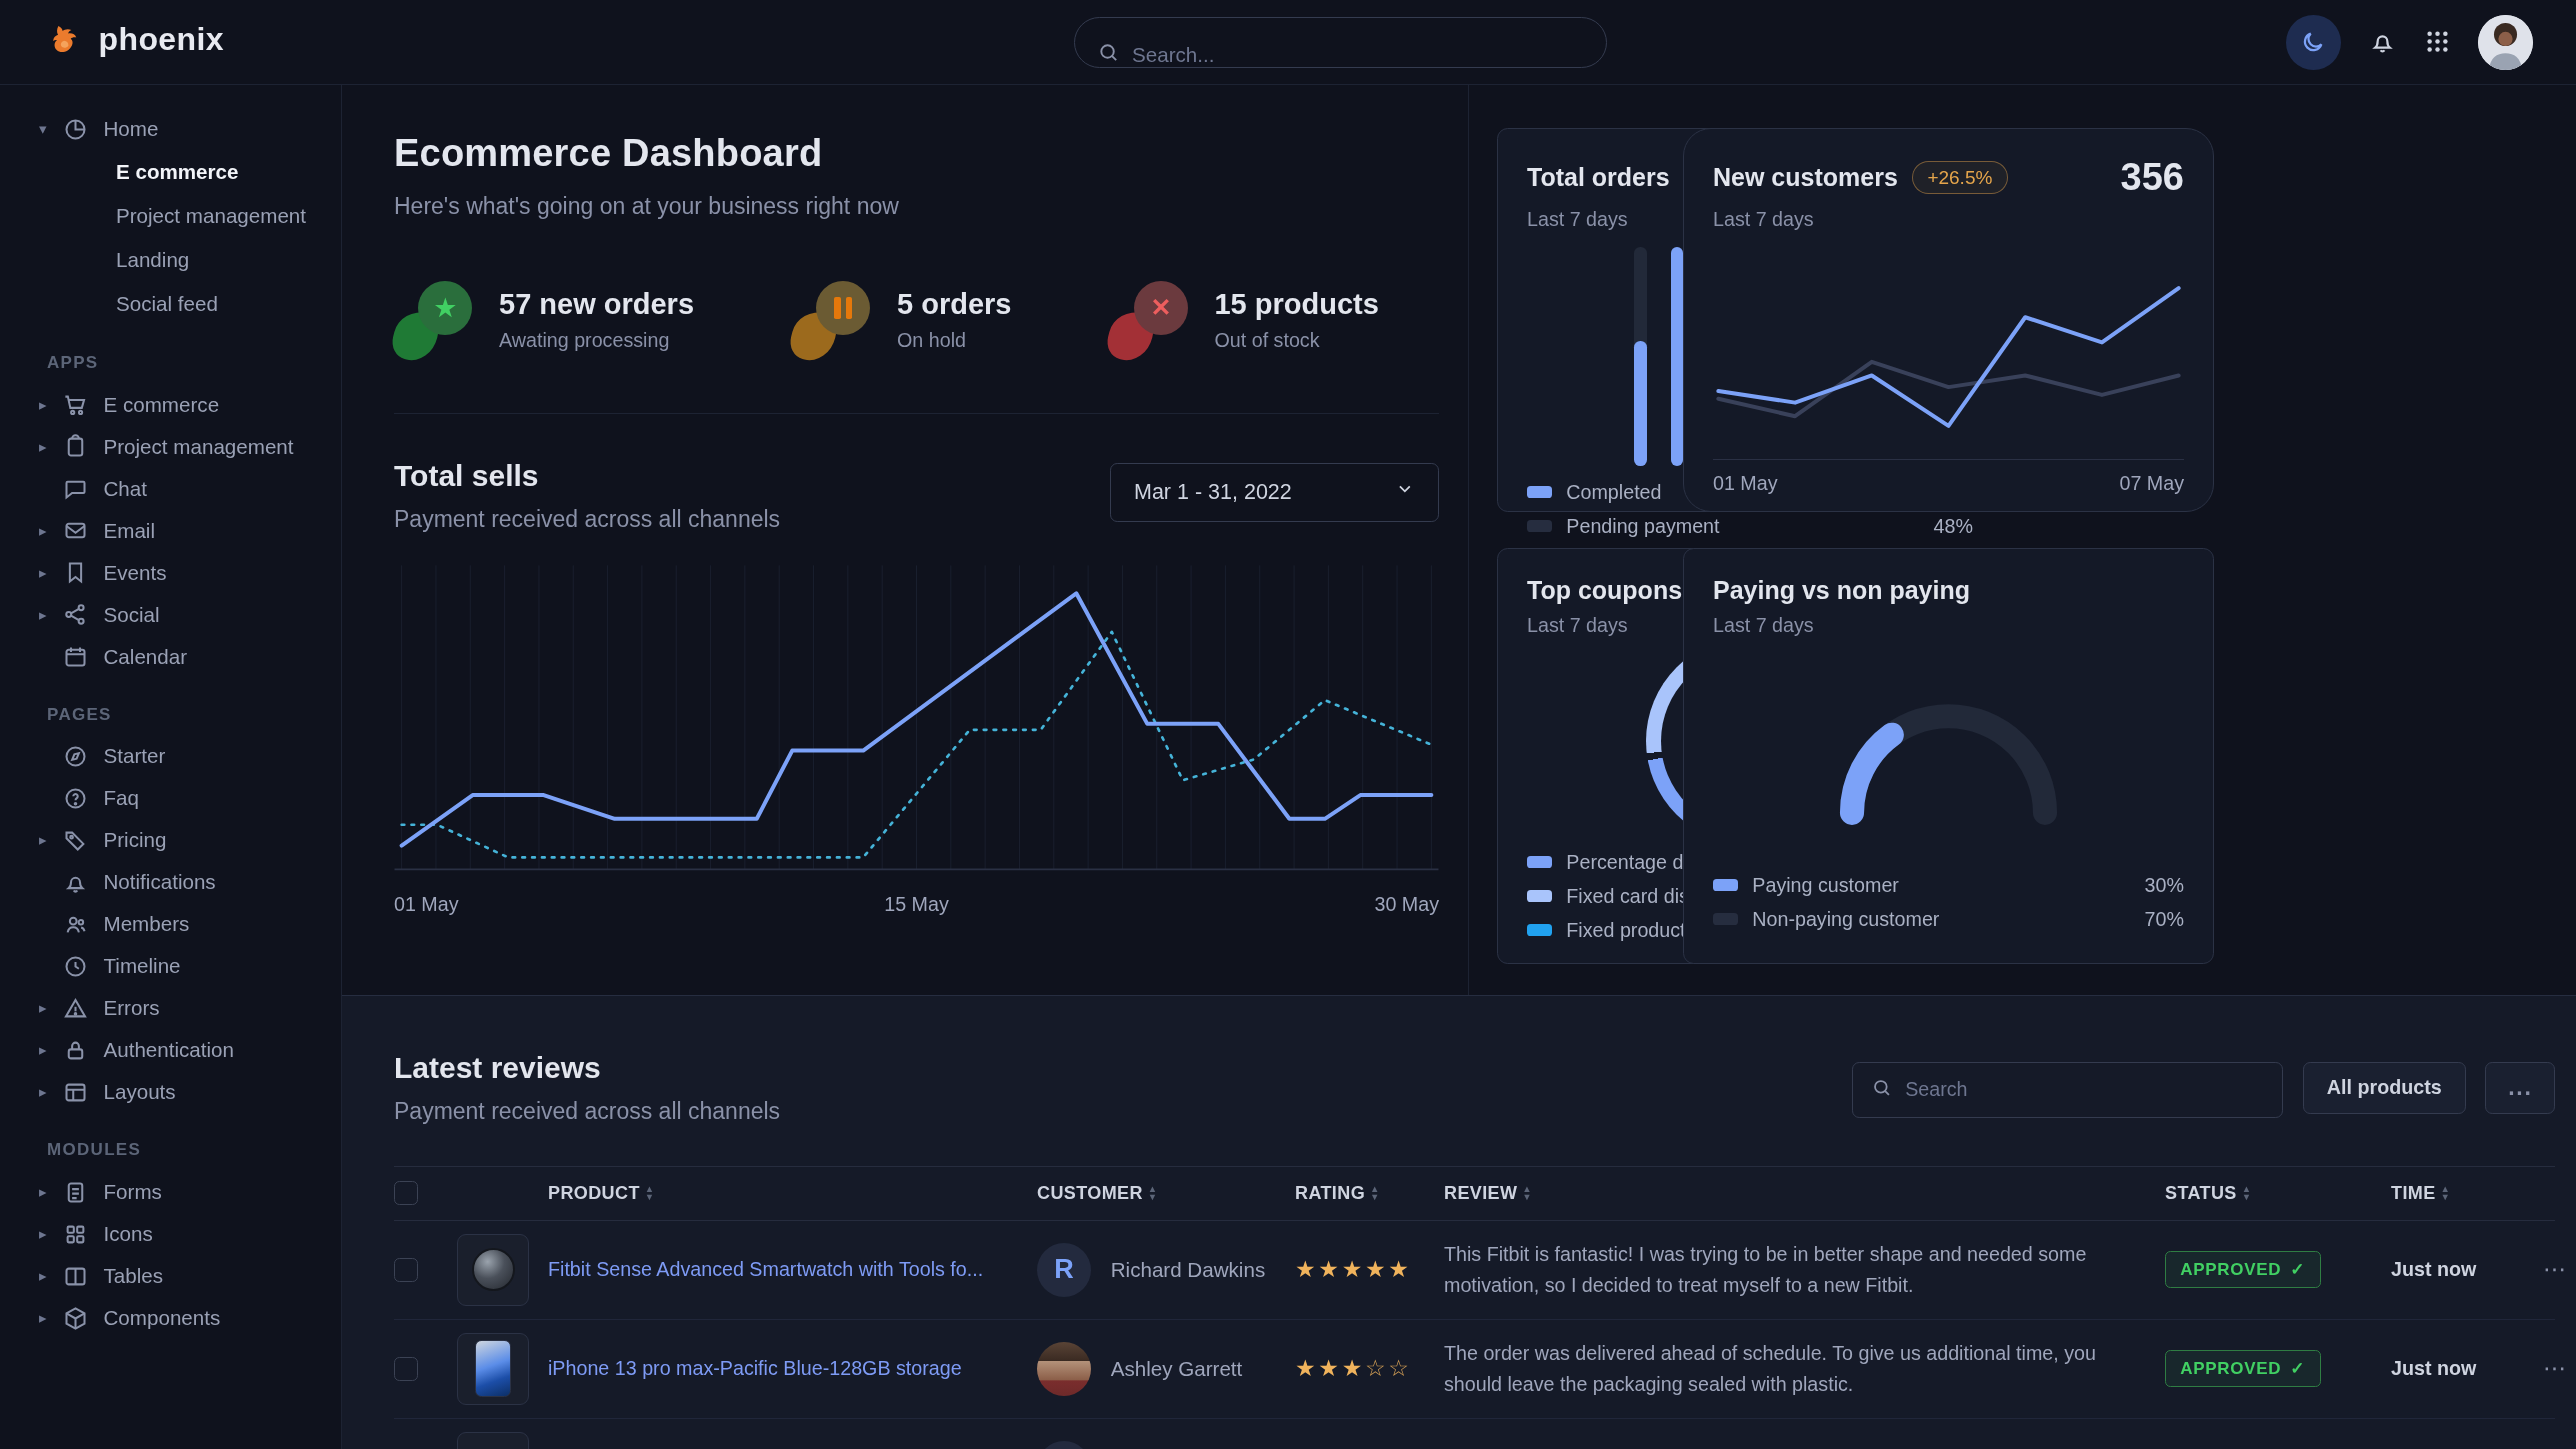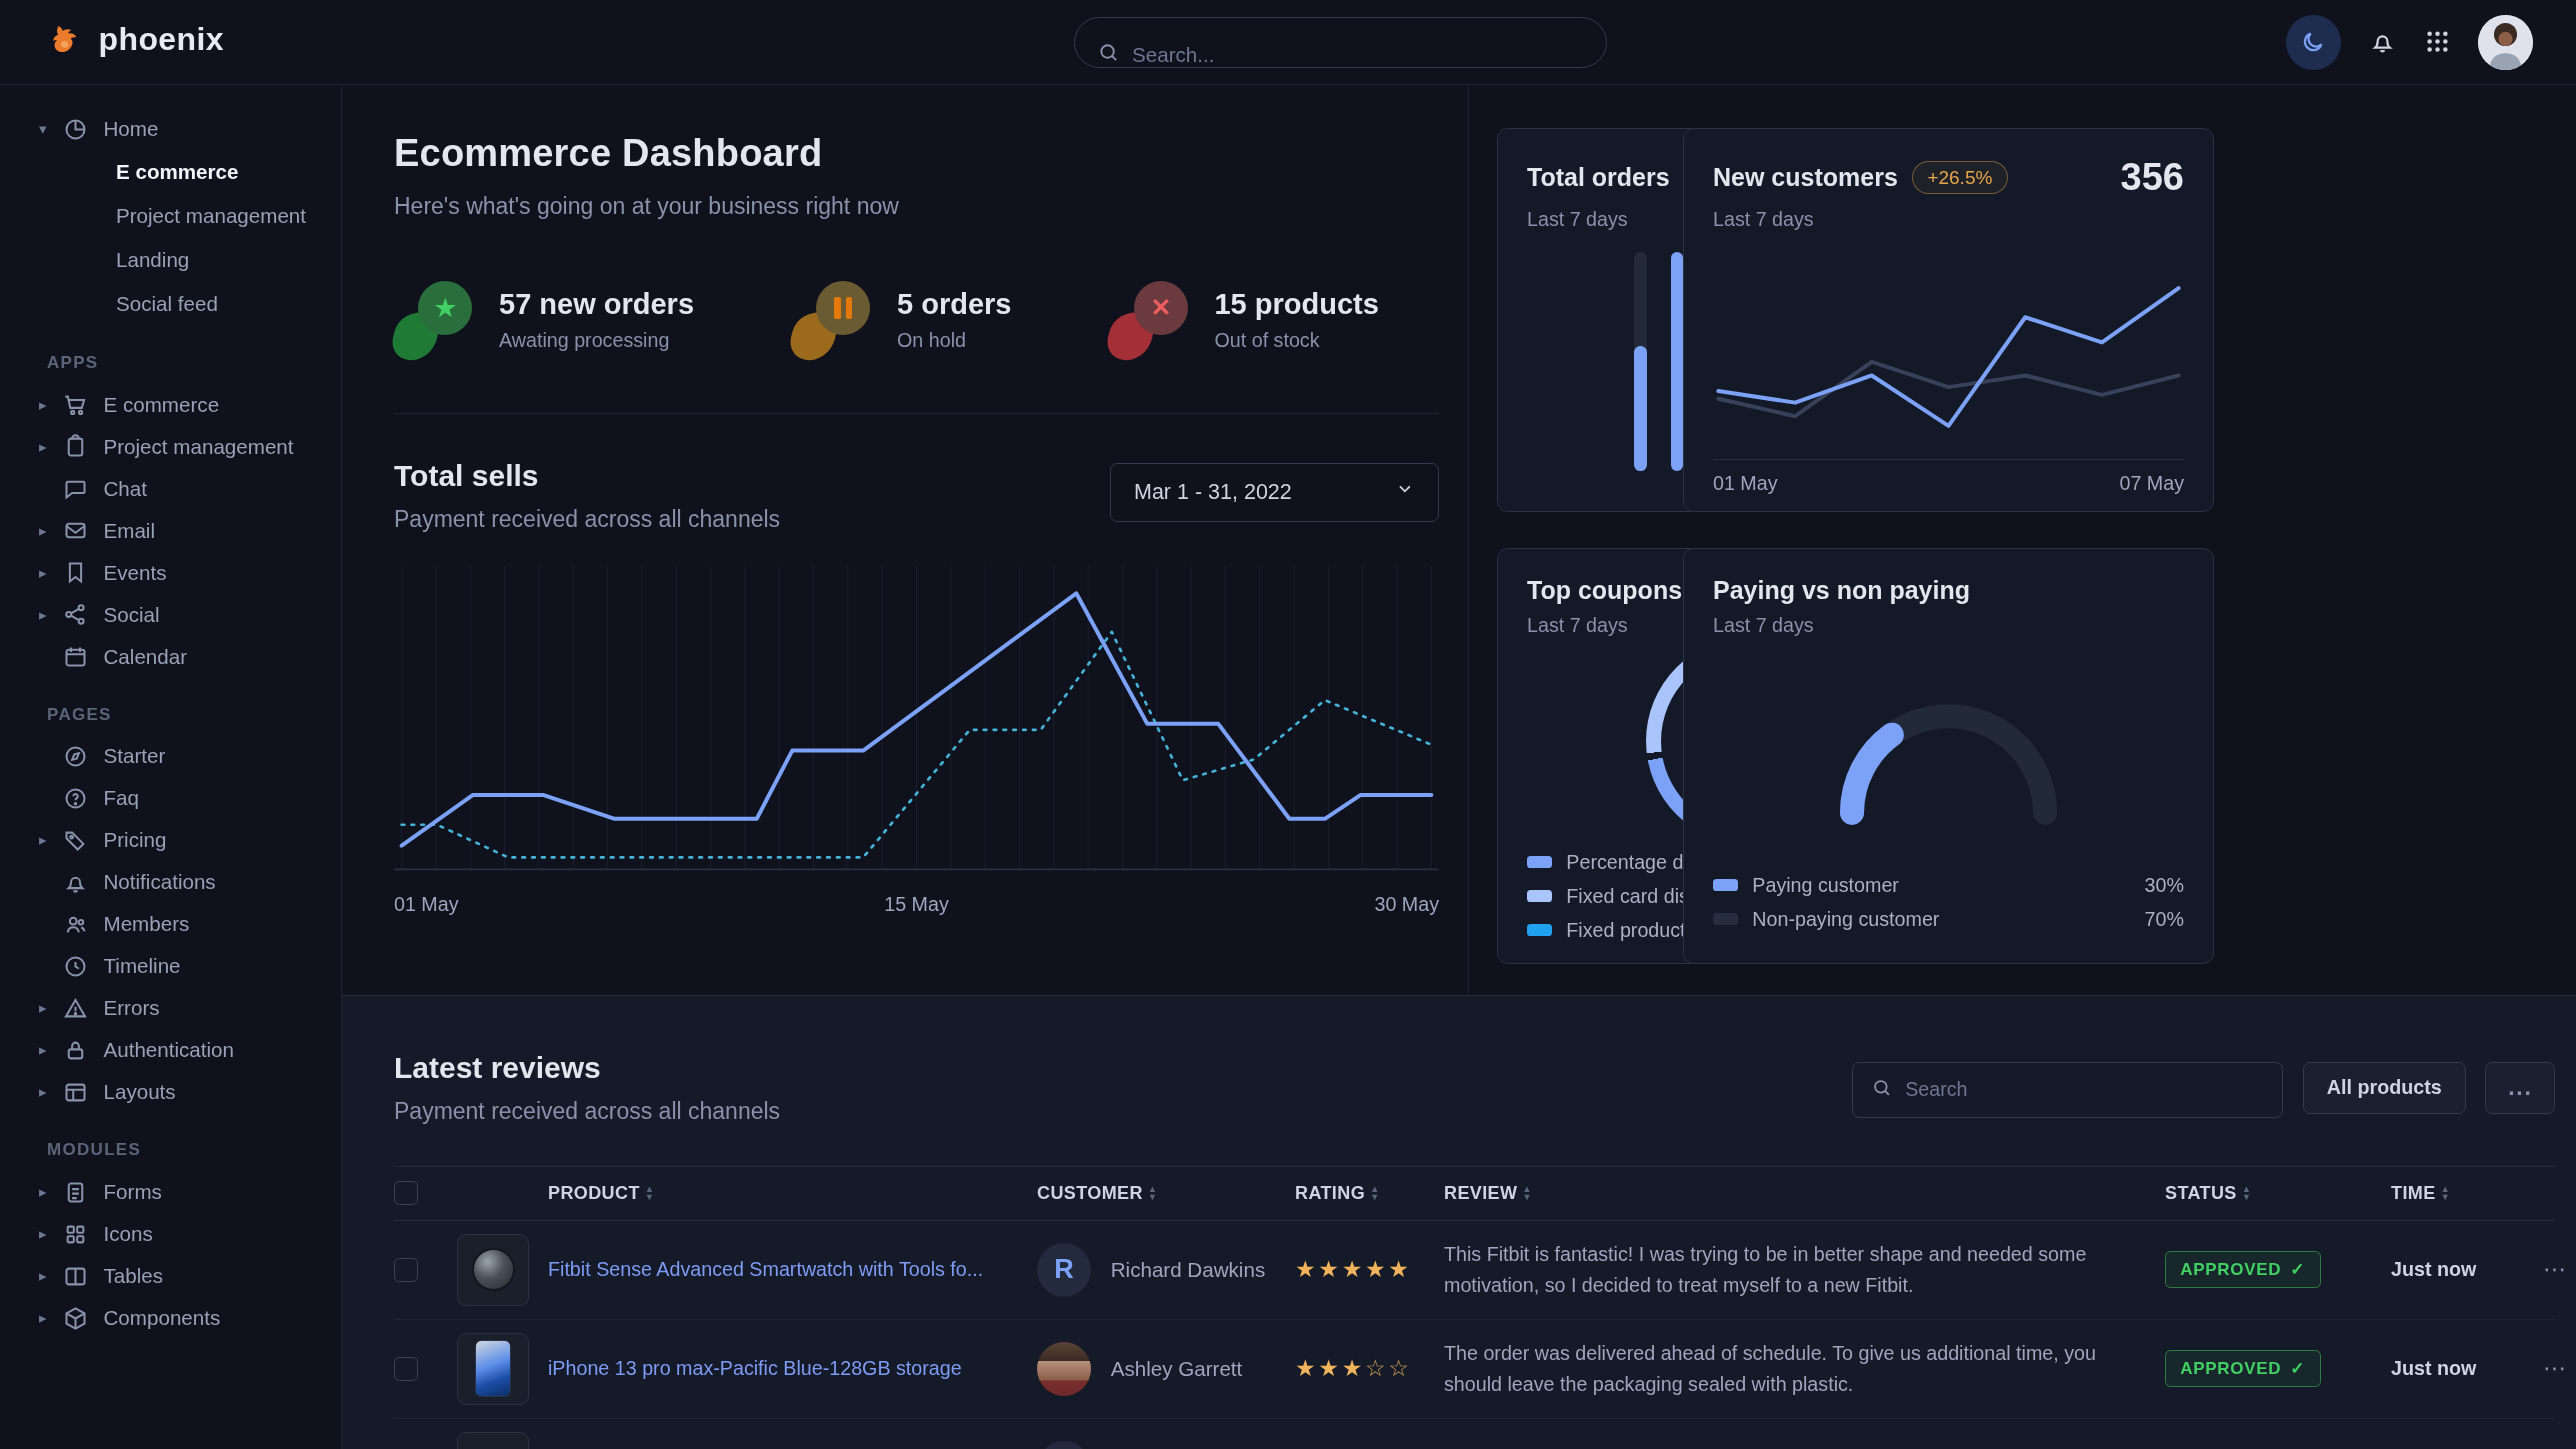--- a/index.html
+++ b/index.html
@@ -67,21 +67,21 @@
     display:flex; align-items:center; justify-content:space-between; padding:0 23px;
     font-size:21.5px; color:#cfd4e0; cursor:pointer; margin-top:3.6px; }
   .chart-wrap { margin-top:27px; width:1045px; }
   .x-labels { width:1045px; display:flex; justify-content:space-between; margin-top:10.7px;
     font-size:19.7px; color:#9fa6bc; }
 
   
   .card { position:absolute; background:#141927; border:0.9px solid #2b3245; border-radius:10.7px;
     padding:27px 29px; display:flex; flex-direction:column; }
   .card1 { left:1497px; top:128px; width:506px; height:384px; }
-  .card2 { left:1683px; top:128px; width:531px; height:384px; padding-bottom:16px; }
+  .card2 { left:1683px; top:128px; width:531px; height:384px; padding-bottom:16px;border-radius:28px; }
   .card3 { left:1497px; top:548px; width:506px; height:416px; }
   .card4 { left:1683px; top:548px; width:531px; height:416px; }
   .card-head { display:flex; align-items:center; gap:14.3px; }
   .card-title { font-size:25px; font-weight:700; color:#e3e6ee; }
   .badge-warn { font-size:19px; font-weight:400; color:#e5a54b; border:0.9px solid rgba(229,165,75,.45);
     background:rgba(229,165,75,.06); border-radius:894px; padding:4.5px 14.3px; }
   .card-value { margin-left:auto; font-size:38px; font-weight:700; color:#e3e6ee; }
   .card-period { margin-top:9px; font-size:19.7px; color:#8a91a8; }
   .legend { margin-top:auto; }
   .leg-row { display:flex; align-items:center; gap:14.3px; height:34px; font-size:19.7px; color:#aab1c4; }
@@ -584,20 +584,32 @@
         <div class="bar-track">
           <div class="bar-fill" style="height: 33%;"></div>
         </div>
         <div class="bar-track">
           <div class="bar-fill" style="height: 53%;"></div>
         </div>
         <div class="bar-track">
           <div class="bar-fill" style="height: 59%;"></div>
         </div>
       </div>
+    <div class="legend">
+      <div class="leg-row">
+          <span class="leg-pill c-blue"></span>
+          <span>Completed</span>
+          <span class="leg-val">52%</span>
+        </div>
+      <div class="leg-row">
+          <span class="leg-pill c-track"></span>
+          <span>Pending payment</span>
+          <span class="leg-val">48%</span>
+        </div>
+    </div>
   </div>
 
   <div class="card card2">
     <div class="card-head">
       <span class="card-title">New customers</span>
       <span class="badge-warn">+26.5%</span>
       <span class="card-value">356</span>
     </div>
     <div class="card-period">Last 7 days</div>
     <div style="flex:1; display:flex; align-items:flex-end;">

